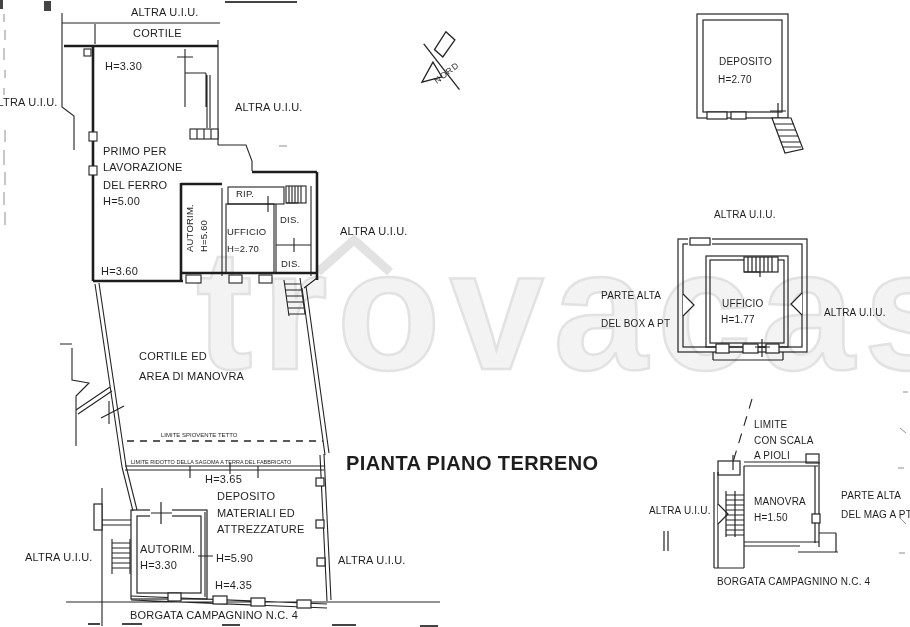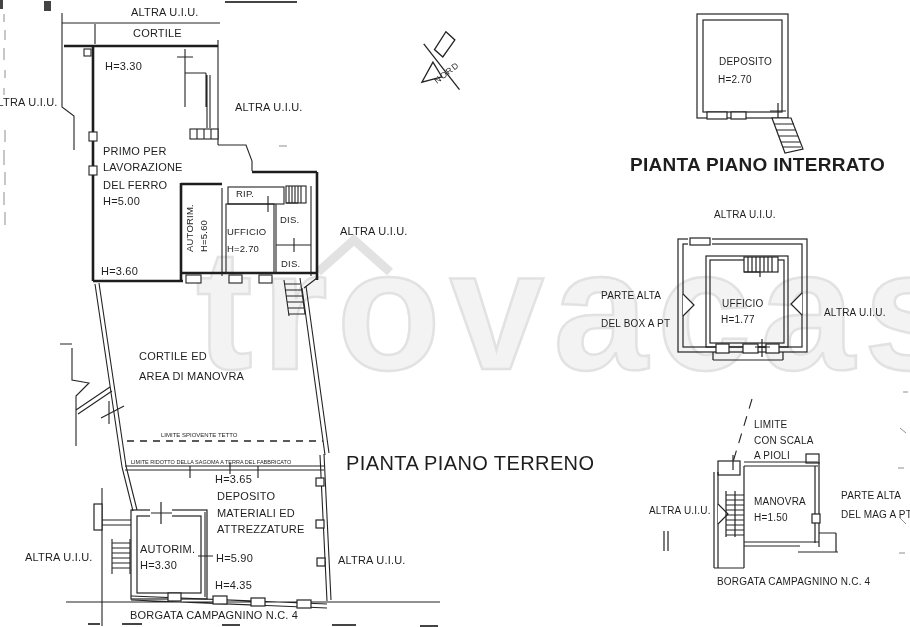--- a/index.html
+++ b/index.html
@@ -4,21 +4,21 @@
 <style>
   html,body{margin:0;padding:0;background:#888;}
   #canvas{position:relative;width:910px;height:627px;background:#ffffff;overflow:hidden;
           font-family:"Liberation Sans",sans-serif;}
   .lbl{position:absolute;font:11px "Liberation Sans",sans-serif;color:#1e1e1e;
        white-space:nowrap;line-height:1.05;letter-spacing:0.2px;}
   .s9{font-size:9.5px;}
   .s10{font-size:10px;}
   .s6{font-size:6px;letter-spacing:0;}
   .s55{font-size:5.5px;letter-spacing:0;}
-  .t20{font-size:20px;font-weight:normal;letter-spacing:0.4px;}
+  .t20{font-size:20px;font-weight:bold;letter-spacing:0.4px;}
   .t19{font-size:19px;font-weight:bold;letter-spacing:0.3px;}
   .rot{transform:rotate(-90deg);transform-origin:0 0;}
   #wm{position:absolute;left:196px;top:212px;font-size:170px;font-weight:bold;
       letter-spacing:9px;color:#f3f3f3;-webkit-text-stroke:2.5px #e2e2e2;
       white-space:nowrap;pointer-events:none;}
   svg{position:absolute;left:0;top:0;}
 </style>
 </head>
 <body>
 
@@ -163,36 +163,35 @@
   <div class="lbl s9" style="left:236px;top:189px">RIP.</div>
   <div class="lbl s9" style="left:227px;top:227px">UFFICIO</div>
   <div class="lbl s9" style="left:227px;top:244px">H=2.70</div>
   <div class="lbl s9" style="left:280px;top:215px">DIS.</div>
   <div class="lbl s9" style="left:281px;top:259px">DIS.</div>
   <div class="lbl" style="left:340px;top:226px">ALTRA U.I.U.</div>
   <div class="lbl" style="left:139px;top:351px">CORTILE ED</div>
   <div class="lbl" style="left:139px;top:371px">AREA DI MANOVRA</div>
   <div class="lbl s6" style="left:161px;top:432px">LIMITE SPIOVENTE TETTO</div>
   <div class="lbl s55" style="left:131px;top:460px">LIMITE RIDOTTO DELLA SAGOMA A TERRA DEL FABBRICATO</div>
-  <div class="lbl" style="left:215px;top:474px">H=3.65</div>
+  <div class="lbl" style="left:205px;top:474px">H=3.65</div>
   <div class="lbl" style="left:217px;top:491px">DEPOSITO</div>
   <div class="lbl" style="left:217px;top:508px">MATERIALI ED</div>
   <div class="lbl" style="left:217px;top:524px">ATTREZZATURE</div>
   <div class="lbl" style="left:216px;top:553px">H=5.90</div>
   <div class="lbl" style="left:140px;top:544px">AUTORIM.</div>
   <div class="lbl" style="left:140px;top:560px">H=3.30</div>
   <div class="lbl" style="left:215px;top:580px">H=4.35</div>
   <div class="lbl" style="left:25px;top:552px">ALTRA U.I.U.</div>
   <div class="lbl" style="left:338px;top:555px">ALTRA U.I.U.</div>
   <div class="lbl" style="left:130px;top:610px">BORGATA CAMPAGNINO N.C. 4</div>
   <div class="lbl t20" style="left:346px;top:453px">PIANTA PIANO TERRENO</div>
 
   <div class="lbl s10" style="left:719px;top:57px">DEPOSITO</div>
   <div class="lbl s10" style="left:718px;top:75px">H=2.70</div>
-  <div class="lbl t19" style="left:630px;top:155px">PIANTA PIANO INTERRATO</div>
 
   <div class="lbl s10" style="left:714px;top:210px">ALTRA U.I.U.</div>
   <div class="lbl s10" style="left:601px;top:291px">PARTE ALTA</div>
   <div class="lbl s10" style="left:601px;top:319px">DEL BOX A PT</div>
   <div class="lbl s10" style="left:722px;top:299px">UFFICIO</div>
   <div class="lbl s10" style="left:721px;top:315px">H=1.77</div>
   <div class="lbl s10" style="left:824px;top:308px">ALTRA U.I.U.</div>
 
   <div class="lbl s10" style="left:754px;top:420px">LIMITE</div>
   <div class="lbl s10" style="left:754px;top:436px">CON SCALA</div>

